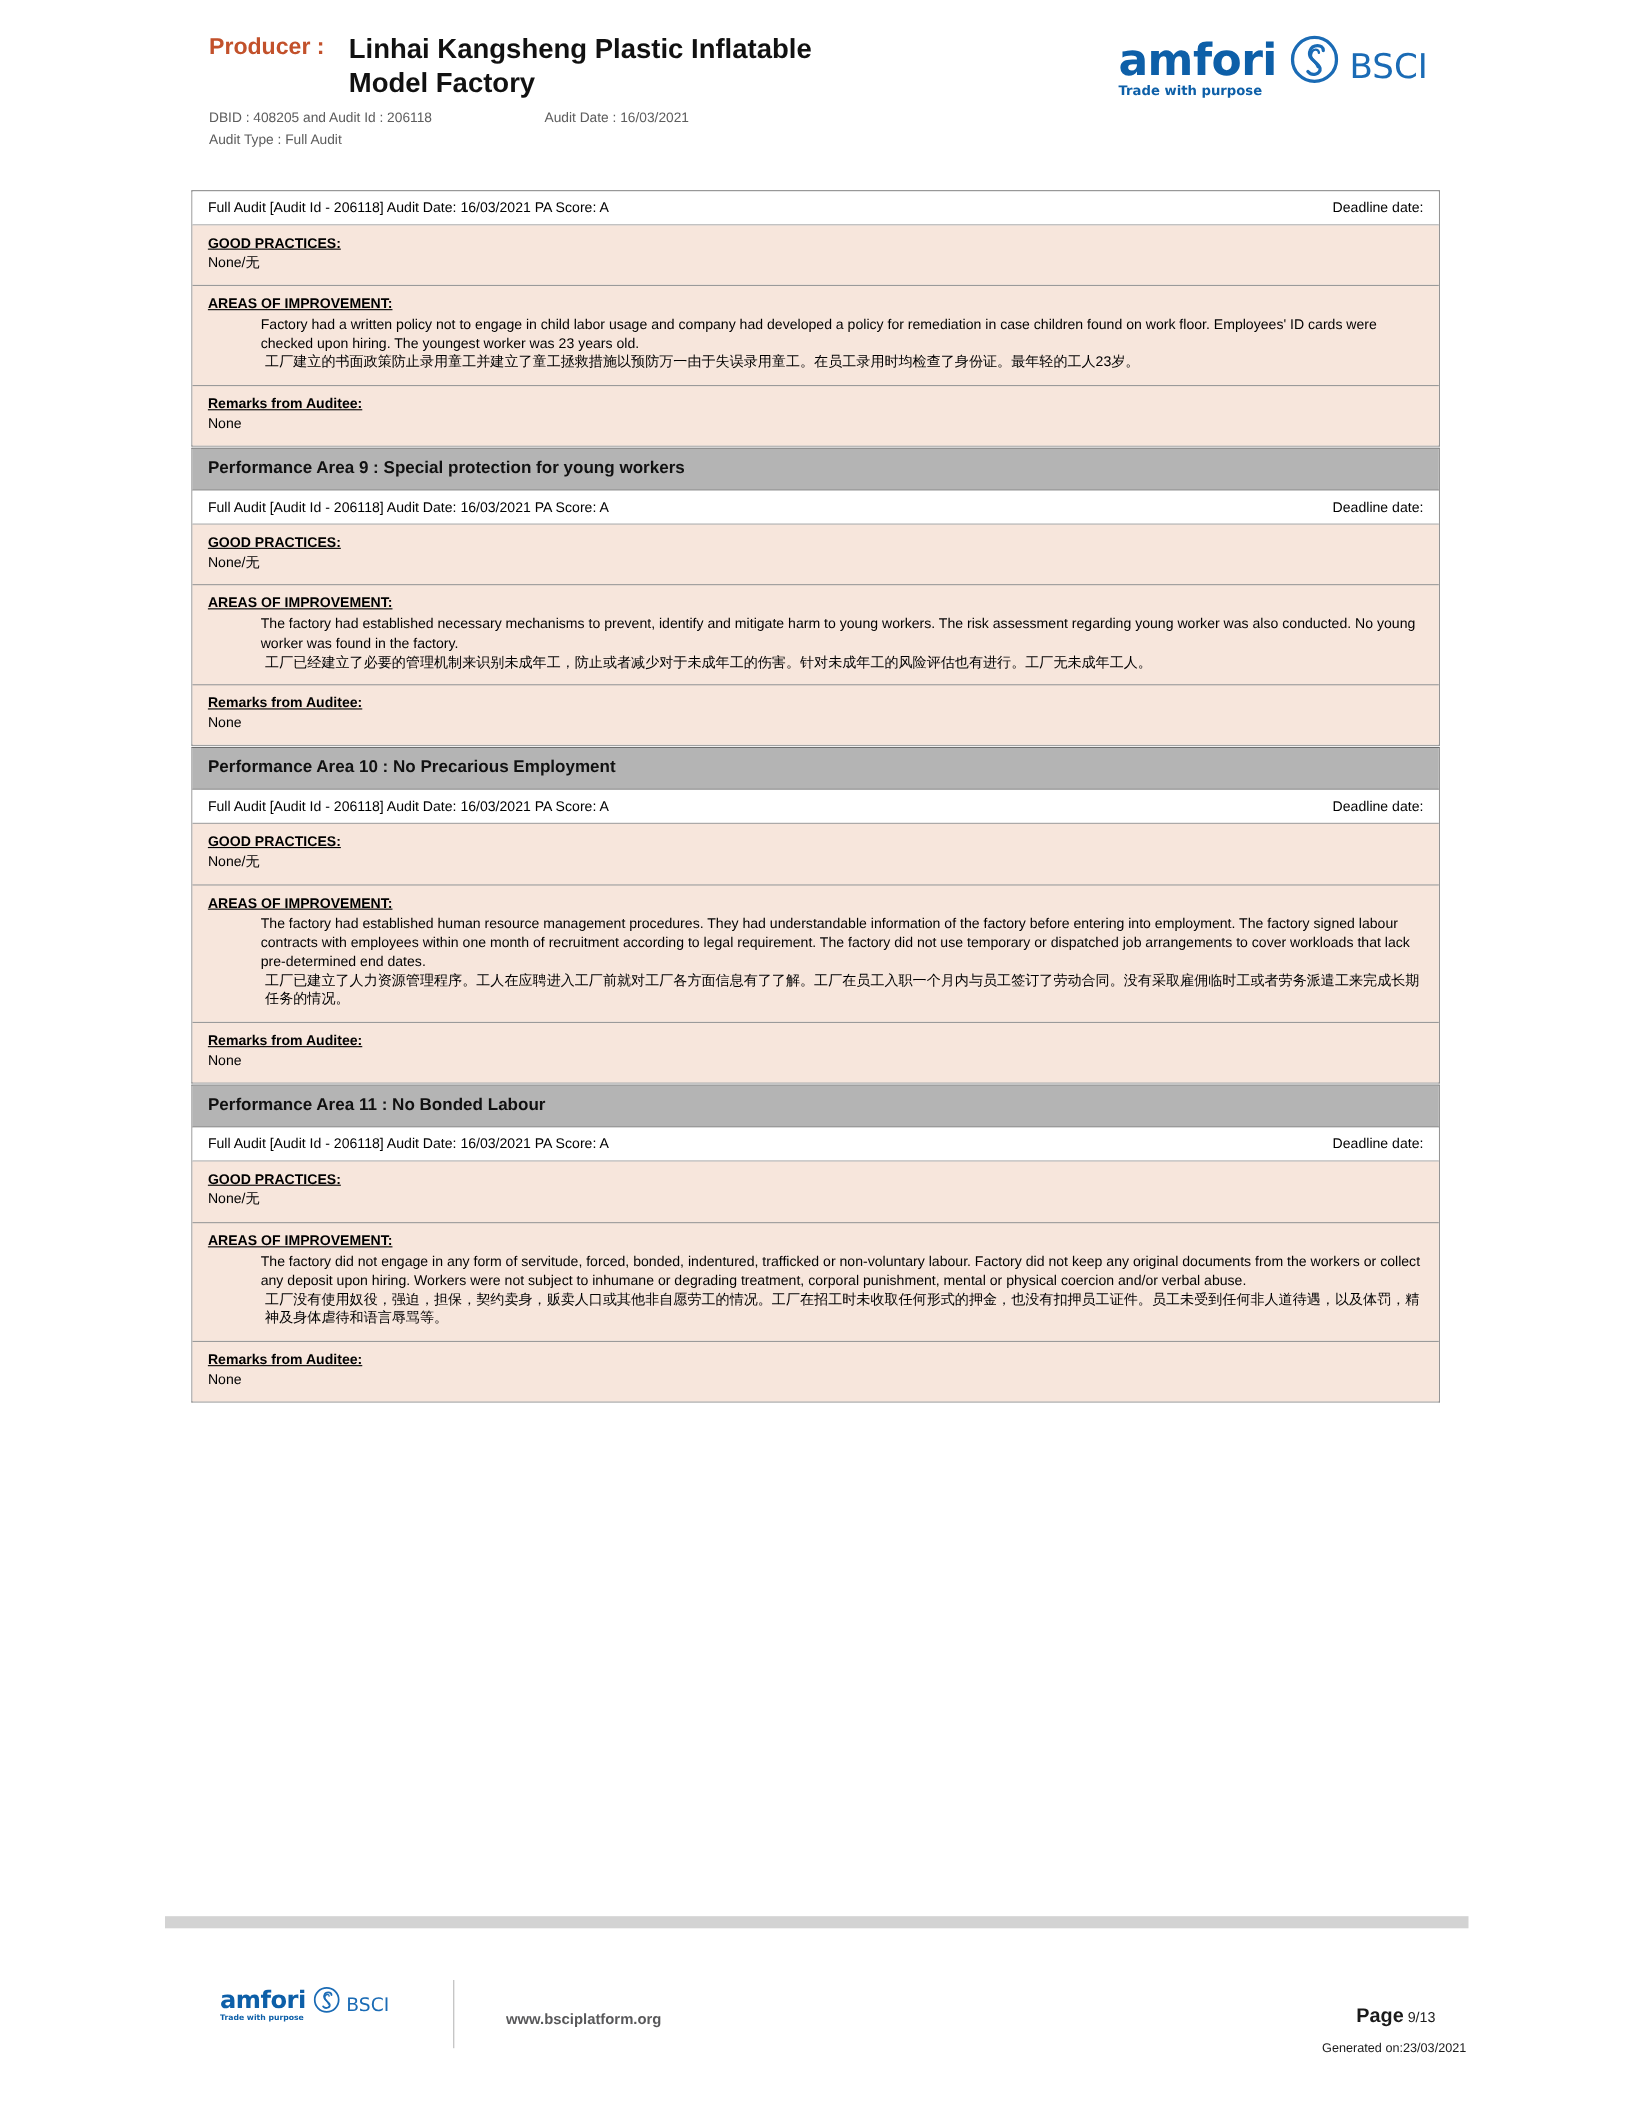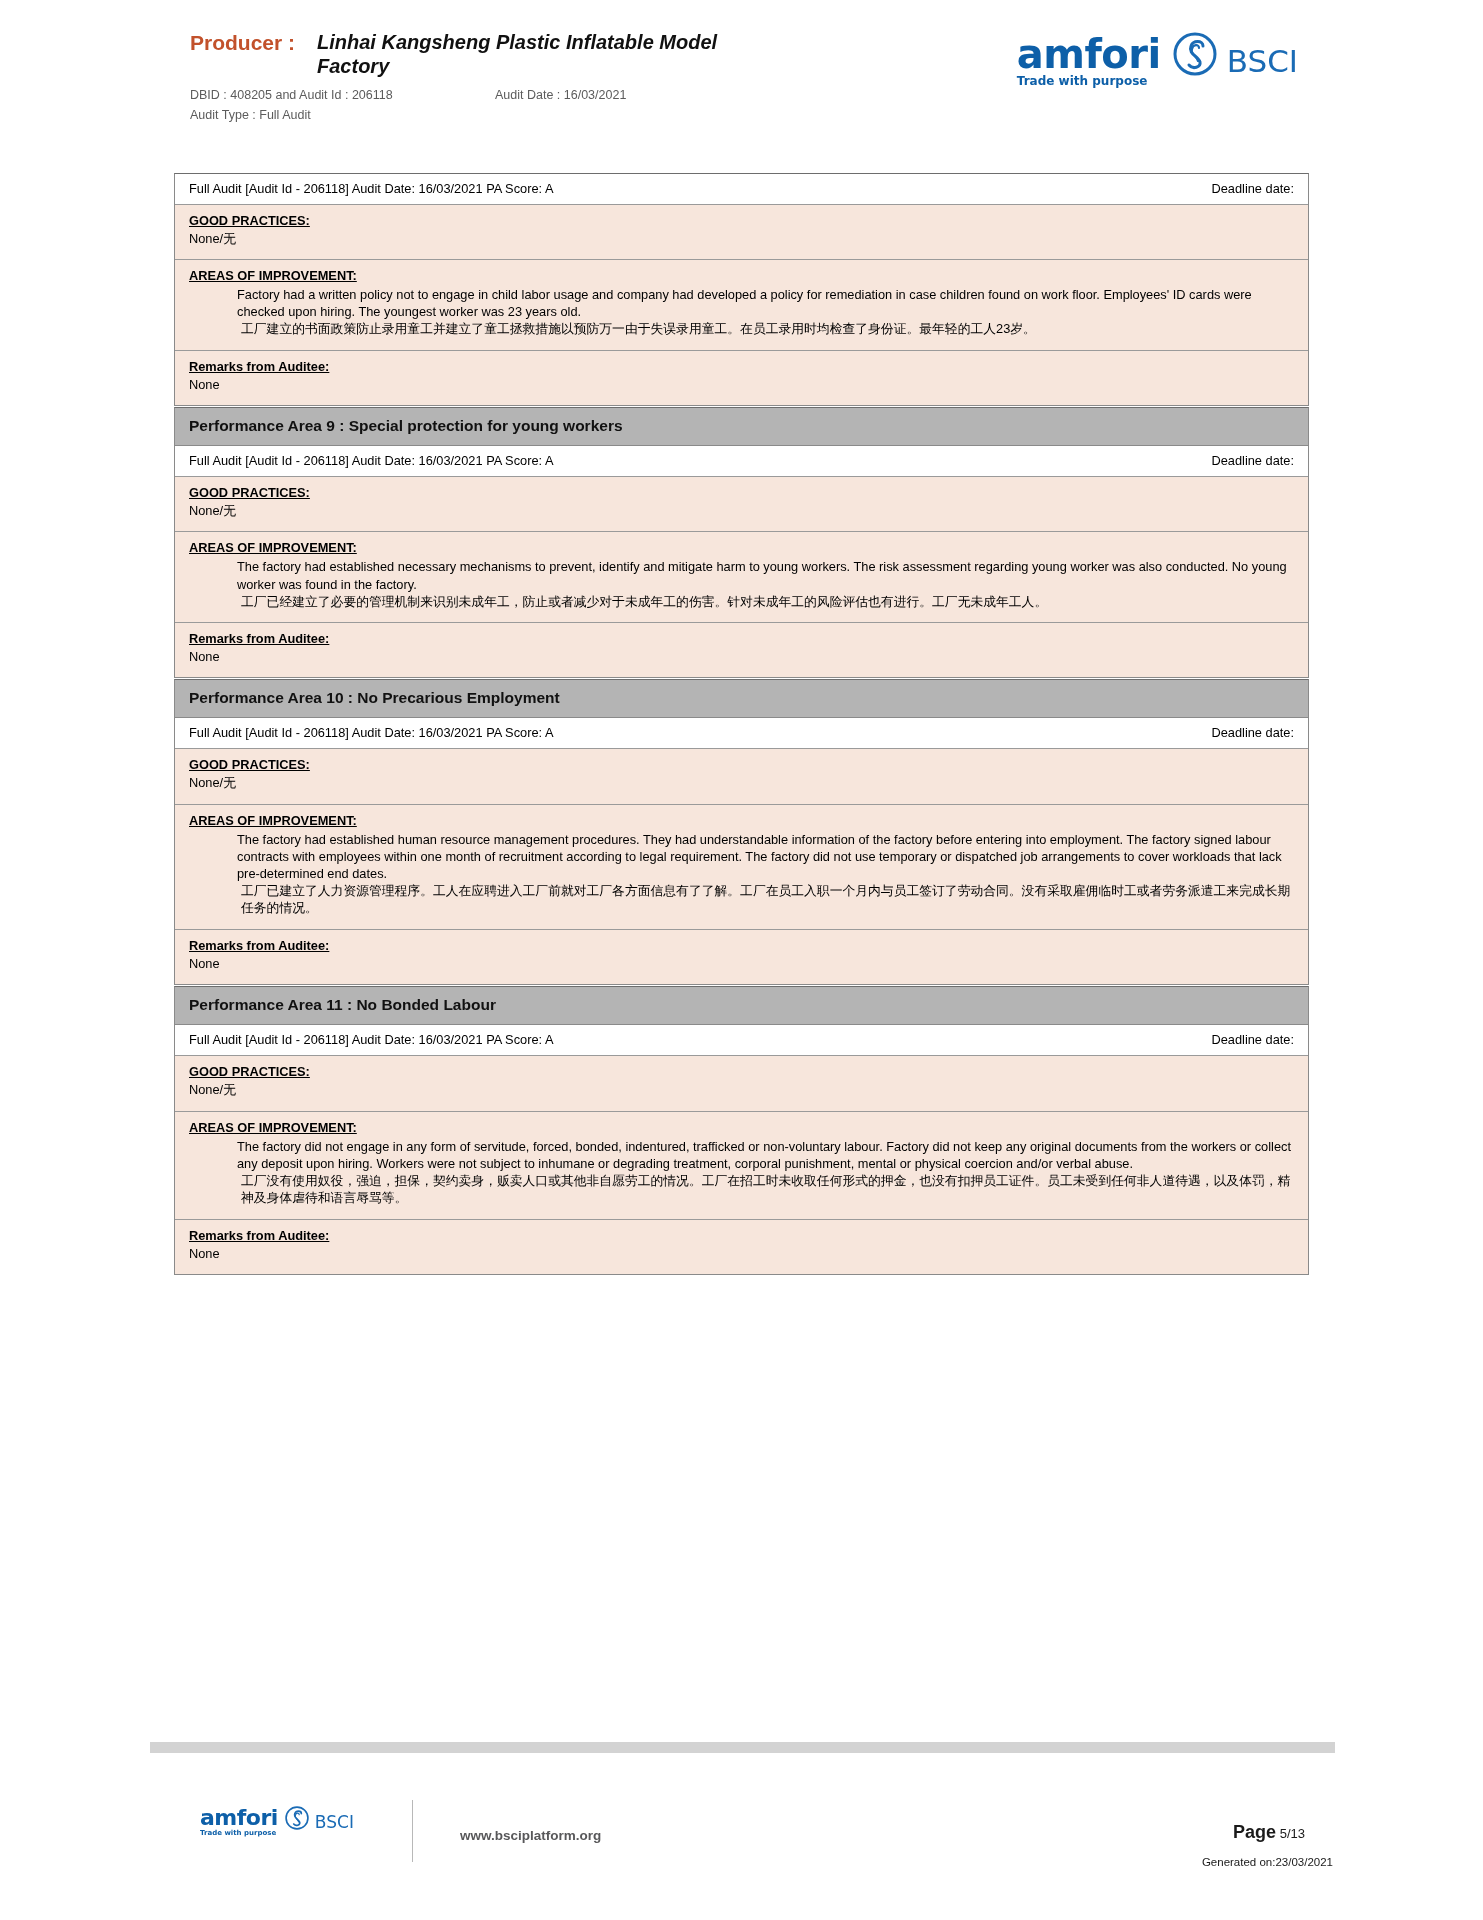--- a/index.html
+++ b/index.html
@@ -36,26 +36,25 @@
   .producer-label {
     color: #c2512b;
     font-weight: bold;
     font-size: 21px;
     letter-spacing: 0px;
     white-space: nowrap;
     padding-top: 1px;
   }
   .producer-name {
     font-weight: bold;
-    font-size: 20px;
+    font-size: 25px;
     color: #111111;
     margin-left: 22px;
     line-height: 1.22;
     max-width: 430px;
-    font-style: italic;
   }
   .meta-line {
     margin-top: 9px;
     font-size: 12.5px;
     color: #5c5c5c;
     display: flex;
   }
   .meta-dbid { width: 305px; }
   .meta-line2 {
     margin-top: 6px;
@@ -367,17 +366,17 @@
       <span class="bsci-word">BSCI</span>
     </div>
   </div>
 
   <div class="footer-divider"></div>
 
   <div class="footer-url">www.bsciplatform.org</div>
 
   <div class="footer-page">
     <span class="pg-word">Page</span>
-    <span>5/13</span>
+    <span>9/13</span>
   </div>
 
   <div class="footer-gen">Generated on:23/03/2021</div>
 </div>
 
 </body></html>

